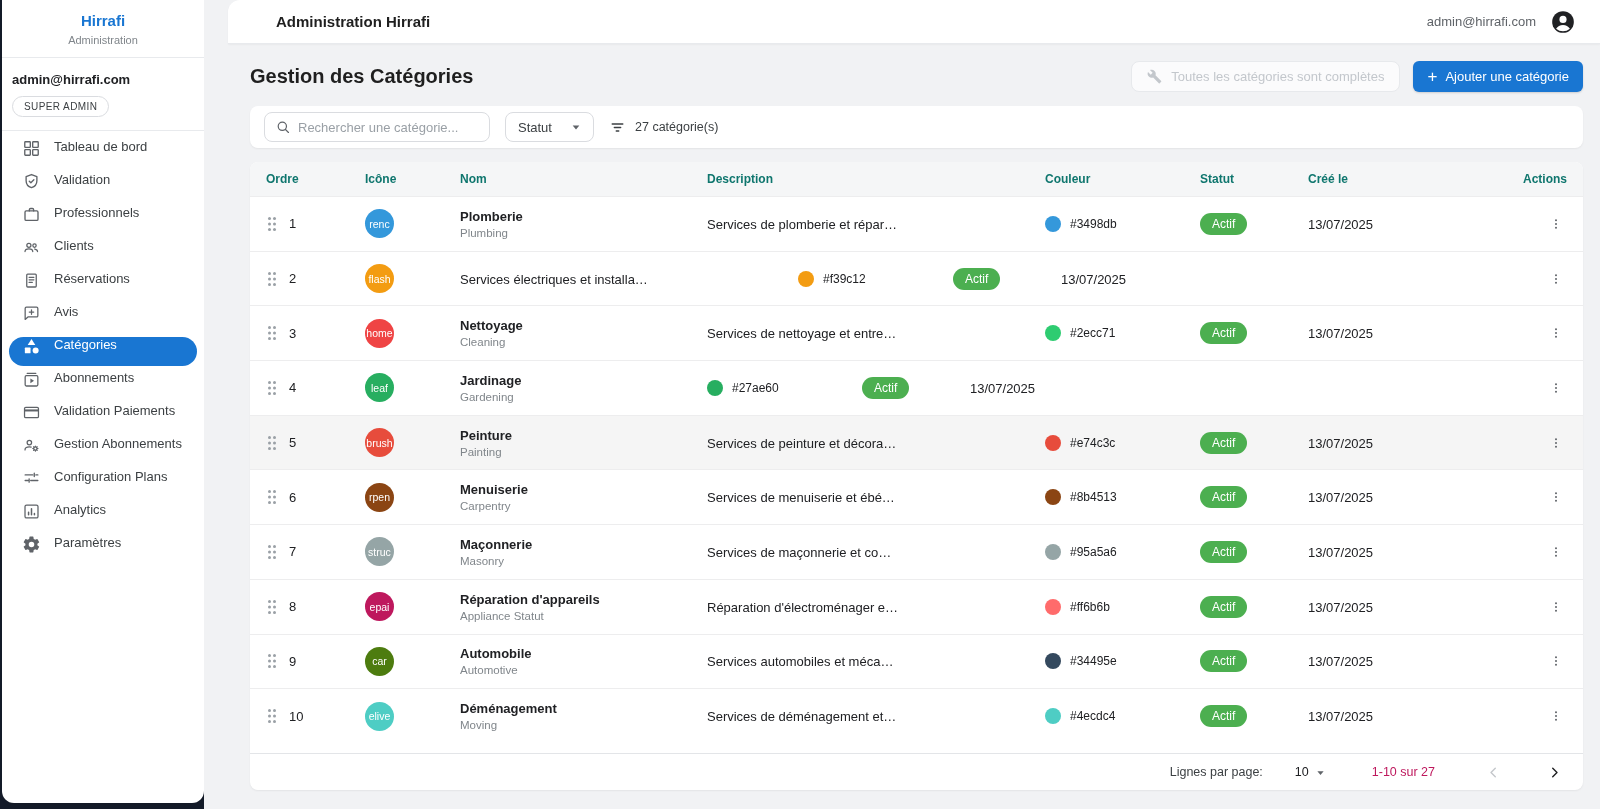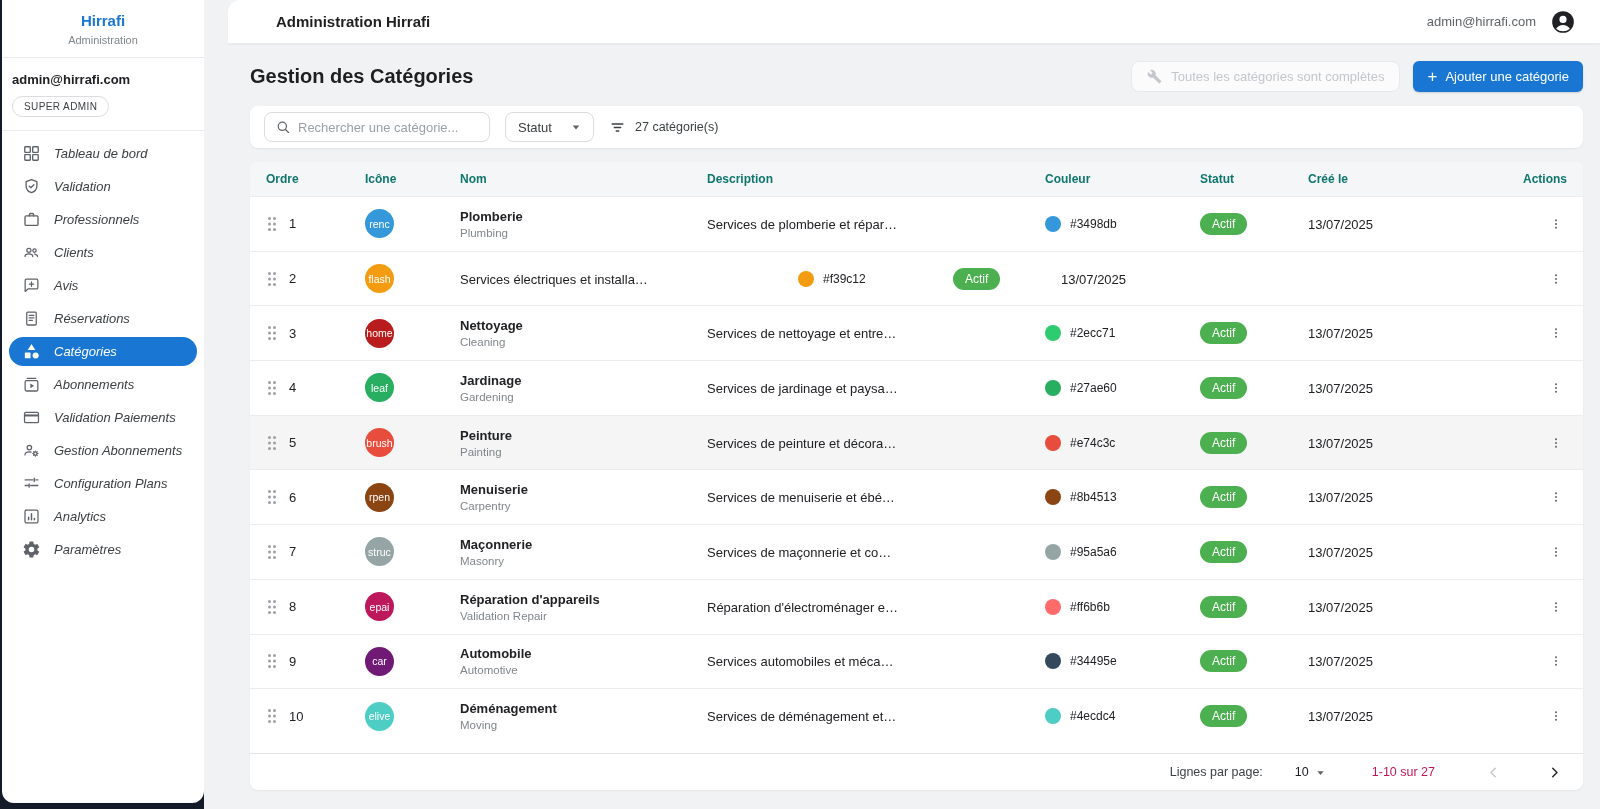--- a/index.html
+++ b/index.html
@@ -23,23 +23,23 @@
   .sb-logo-sub { color:#80868b; font-size:11px; margin-top:5px; }
   .sb-user { padding:14px 10px 13px; border-bottom:1px solid #e8eaed; }
   .sb-email { font-size:13px; font-weight:700; color:#202124; }
   .sb-badge {
     display:inline-block; margin-top:9px; padding:4px 11px;
     border:1px solid #dadce0; border-radius:12px;
     font-size:10px; letter-spacing:.4px; color:#3c4043; background:#fff;
   }
   .sb-nav { padding:8px 0 0; }
   .nav-item {
-    display:flex; align-items:center; gap:13px;
+    display:flex; align-items:flex-start; gap:13px;
     height:29px; margin:0 7px 4px; padding:0 0 0 13px;
-    border-radius:16px; color:#5f6368; cursor:pointer;font-style:italic;
+    border-radius:16px; color:#5f6368; cursor:pointer;
   }
   .nav-item .nav-label { font-size:13px; color:#3c4043; white-space:nowrap; }
   .nav-item.active { background:#1976d2; }
   .nav-item.active .nav-label { color:#fff; font-weight:500; }
   .nav-item.active { color:#fff; }
   .nav-icon { width:19px; height:19px; }
 
   
   .main { flex:1; display:flex; flex-direction:column; background:#f1f2f4; padding-left:24px; min-width:0; }
   .topbar {
@@ -314,30 +314,30 @@
 
   <div class="nav-item">
     <svg class="nav-icon">
           <use href="#i-people"></use>
         </svg>
     <span class="nav-label">Clients</span>
   </div>
 
   <div class="nav-item">
     <svg class="nav-icon">
+          <use href="#i-receipt"></use>
+        </svg>
+    <span class="nav-label">Réservations</span>
+  </div>
+
+  <div class="nav-item">
+    <svg class="nav-icon">
           <use href="#i-review"></use>
         </svg>
     <span class="nav-label">Avis</span>
-  </div>
-
-  <div class="nav-item">
-    <svg class="nav-icon">
-          <use href="#i-receipt"></use>
-        </svg>
-    <span class="nav-label">Réservations</span>
   </div>
 
   <div class="nav-item active">
     <svg class="nav-icon">
           <use href="#i-category"></use>
         </svg>
     <span class="nav-label">Catégories</span>
   </div>
 
   <div class="nav-item">
@@ -512,21 +512,21 @@
   </div>
 
   <div class="tr">
     <div class="c0">
       <svg class="drag-handle" width="12" height="18">
                 <use href="#i-drag"></use>
               </svg>
       <span class="order-num">3</span>
     </div>
     <div class="c1">
-      <div class="avatar" style="background: #b91c1c; text-align: center;">home</div>
+      <div class="avatar" style="background: #ef4444; text-align: center;">home</div>
     </div>
     <div class="c2">
       <div class="name">Nettoyage</div>
       <div class="subtitle">Cleaning</div>
     </div>
     <div class="c3">
       <span class="desc">Services de nettoyage et entre…</span>
     </div>
     <div class="c4">
       <span class="color-dot" style="background: rgb(46, 204, 113);"></span>
@@ -552,23 +552,20 @@
               </svg>
       <span class="order-num">4</span>
     </div>
     <div class="c1">
       <div class="avatar" style="background: rgb(39, 174, 96);">leaf</div>
     </div>
     <div class="c2">
       <div class="name">Jardinage</div>
       <div class="subtitle">Gardening</div>
     </div>
-    <div class="c3">
-      <span class="desc">Services de jardinage et paysa…</span>
-    </div>
     <div class="c4">
       <span class="color-dot" style="background: rgb(39, 174, 96);"></span>
       <span class="color-hex">#27ae60</span>
     </div>
     <div class="c5">
       <span class="status-badge" style="background: rgb(76, 175, 80);">Actif</span>
     </div>
     <div class="c6">
       <span class="created">13/07/2025</span>
     </div>
@@ -686,21 +683,21 @@
       <svg class="drag-handle" width="12" height="18">
                 <use href="#i-drag"></use>
               </svg>
       <span class="order-num">8</span>
     </div>
     <div class="c1">
       <div class="avatar" style="background: #be185d;">epai</div>
     </div>
     <div class="c2">
       <div class="name">Réparation d'appareils</div>
-      <div class="subtitle">Validation Repair</div>
+      <div class="subtitle">Appliance Statut</div>
     </div>
     <div class="c3">
       <span class="desc">Réparation d'électroménager e…</span>
     </div>
     <div class="c4">
       <span class="color-dot" style="background: rgb(255, 107, 107);"></span>
       <span class="color-hex">#ff6b6b</span>
     </div>
     <div class="c5">
       <span class="status-badge" style="background: rgb(76, 175, 80);">Actif</span>
@@ -716,21 +713,21 @@
   </div>
 
   <div class="tr">
     <div class="c0">
       <svg class="drag-handle" width="12" height="18">
                 <use href="#i-drag"></use>
               </svg>
       <span class="order-num">9</span>
     </div>
     <div class="c1">
-      <div class="avatar" style="background: #701a75;">car</div>
+      <div class="avatar" style="background: #4d7c0f;">car</div>
     </div>
     <div class="c2">
       <div class="name">Automobile</div>
       <div class="subtitle">Automotive</div>
     </div>
     <div class="c3">
       <span class="desc">Services automobiles et méca…</span>
     </div>
     <div class="c4">
       <span class="color-dot" style="background: rgb(52, 73, 94);"></span>

